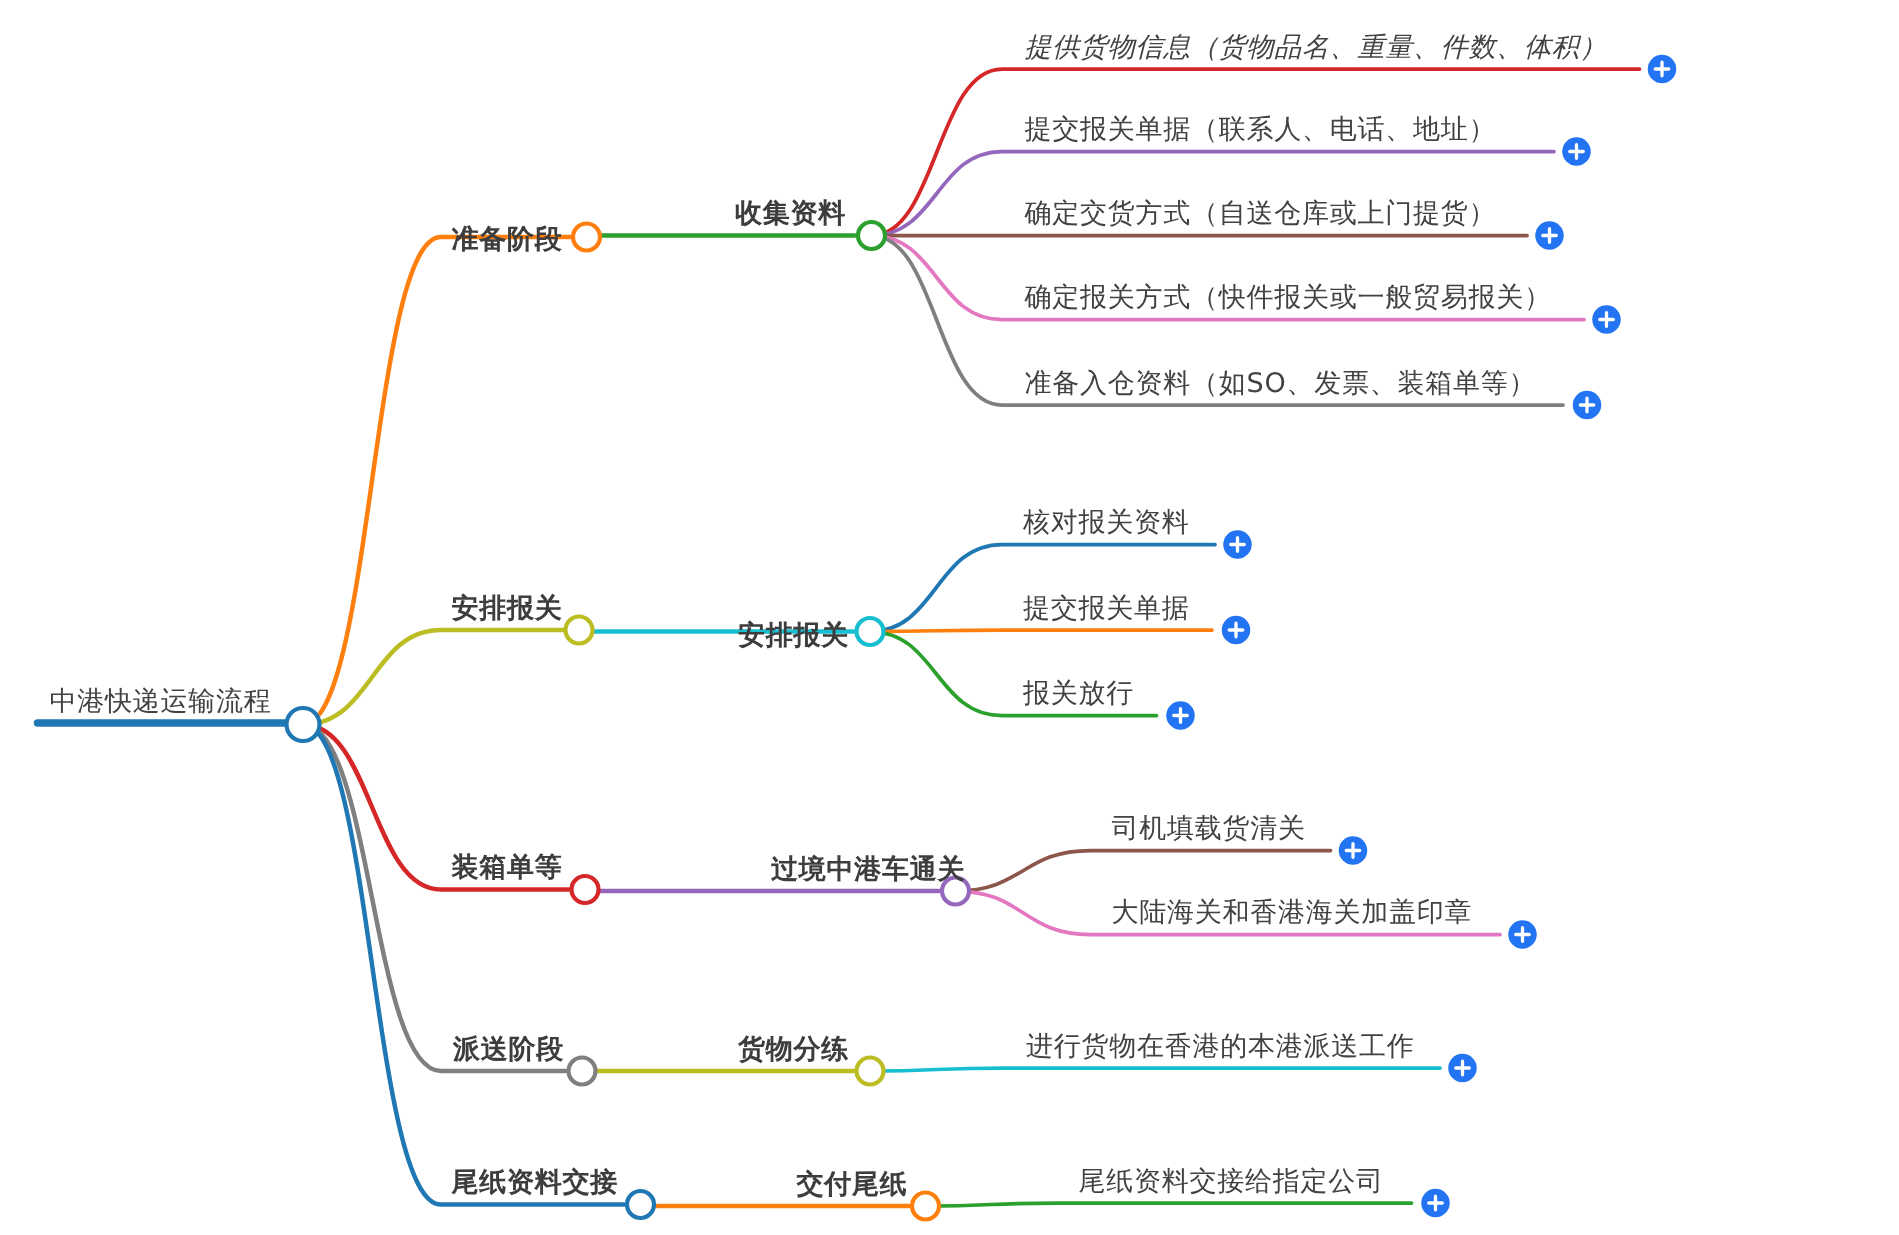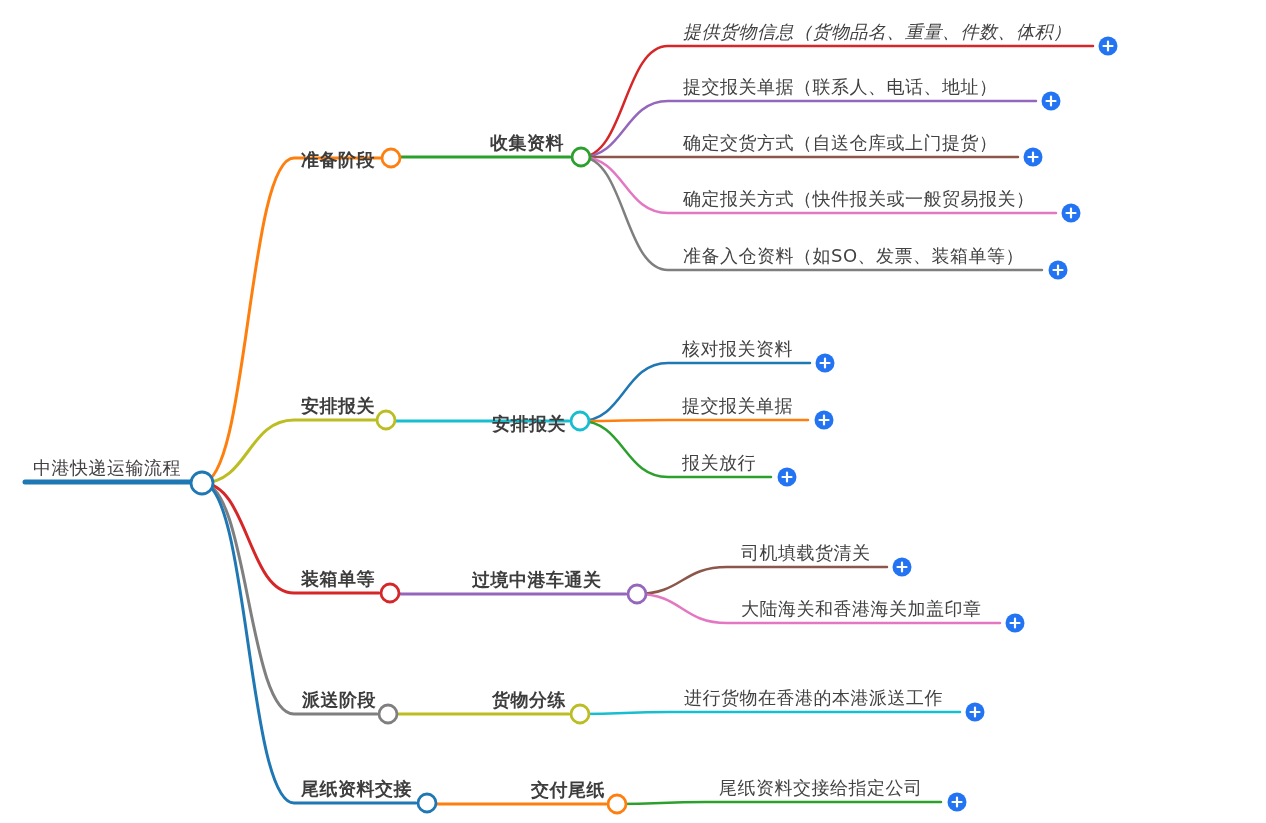--- a/index.html
+++ b/index.html
@@ -135,21 +135,21 @@
       <div class="node-label" style="left: 683px; top: 98px;">提交报关单据（联系人、电话、地址）</div>
       <div class="node-label" style="left: 683px; top: 154px;">确定交货方式（自送仓库或上门提货）</div>
       <div class="node-label" style="left: 683px; top: 210px;">确定报关方式（快件报关或一般贸易报关）</div>
       <div class="node-label" style="left: 683px; top: 267px;">准备入仓资料（如SO、发票、装箱单等）</div>
       <div class="node-label bold" style="left: 301px; top: 417px;">安排报关</div>
       <div class="node-label bold" style="left: 492px; top: 418px; margin-top: 17px;">安排报关</div>
       <div class="node-label" style="left: 682px; top: 360px; text-align: center;">核对报关资料</div>
       <div class="node-label" style="left: 682px; top: 417px;">提交报关单据</div>
       <div class="node-label" style="left: 682px; top: 474px;">报关放行</div>
       <div class="node-label bold" style="left: 301px; top: 590px;">装箱单等</div>
-      <div class="node-label bold" style="left: 472px; top: 591px; text-align: center;">过境中港车通关</div>
+      <div class="node-label bold" style="left: 514px; top: 591px; text-align: center;">过境中港车通关</div>
       <div class="node-label" style="left: 741px; top: 564px;">司机填载货清关</div>
       <div class="node-label" style="left: 741px; top: 620px;">大陆海关和香港海关加盖印章</div>
       <div class="node-label bold" style="left: 302px; top: 711px;">派送阶段</div>
       <div class="node-label bold" style="left: 492px; top: 711px;">货物分练</div>
       <div class="node-label" style="left: 684px; top: 709px;">进行货物在香港的本港派送工作</div>
       <div class="node-label bold" style="left: 301px; top: 800px;">尾纸资料交接</div>
       <div class="node-label bold" style="left: 531px; top: 801px;">交付尾纸</div>
       <div class="node-label" style="left: 719px; top: 799px;">尾纸资料交接给指定公司</div>
     </div>
 </div>

